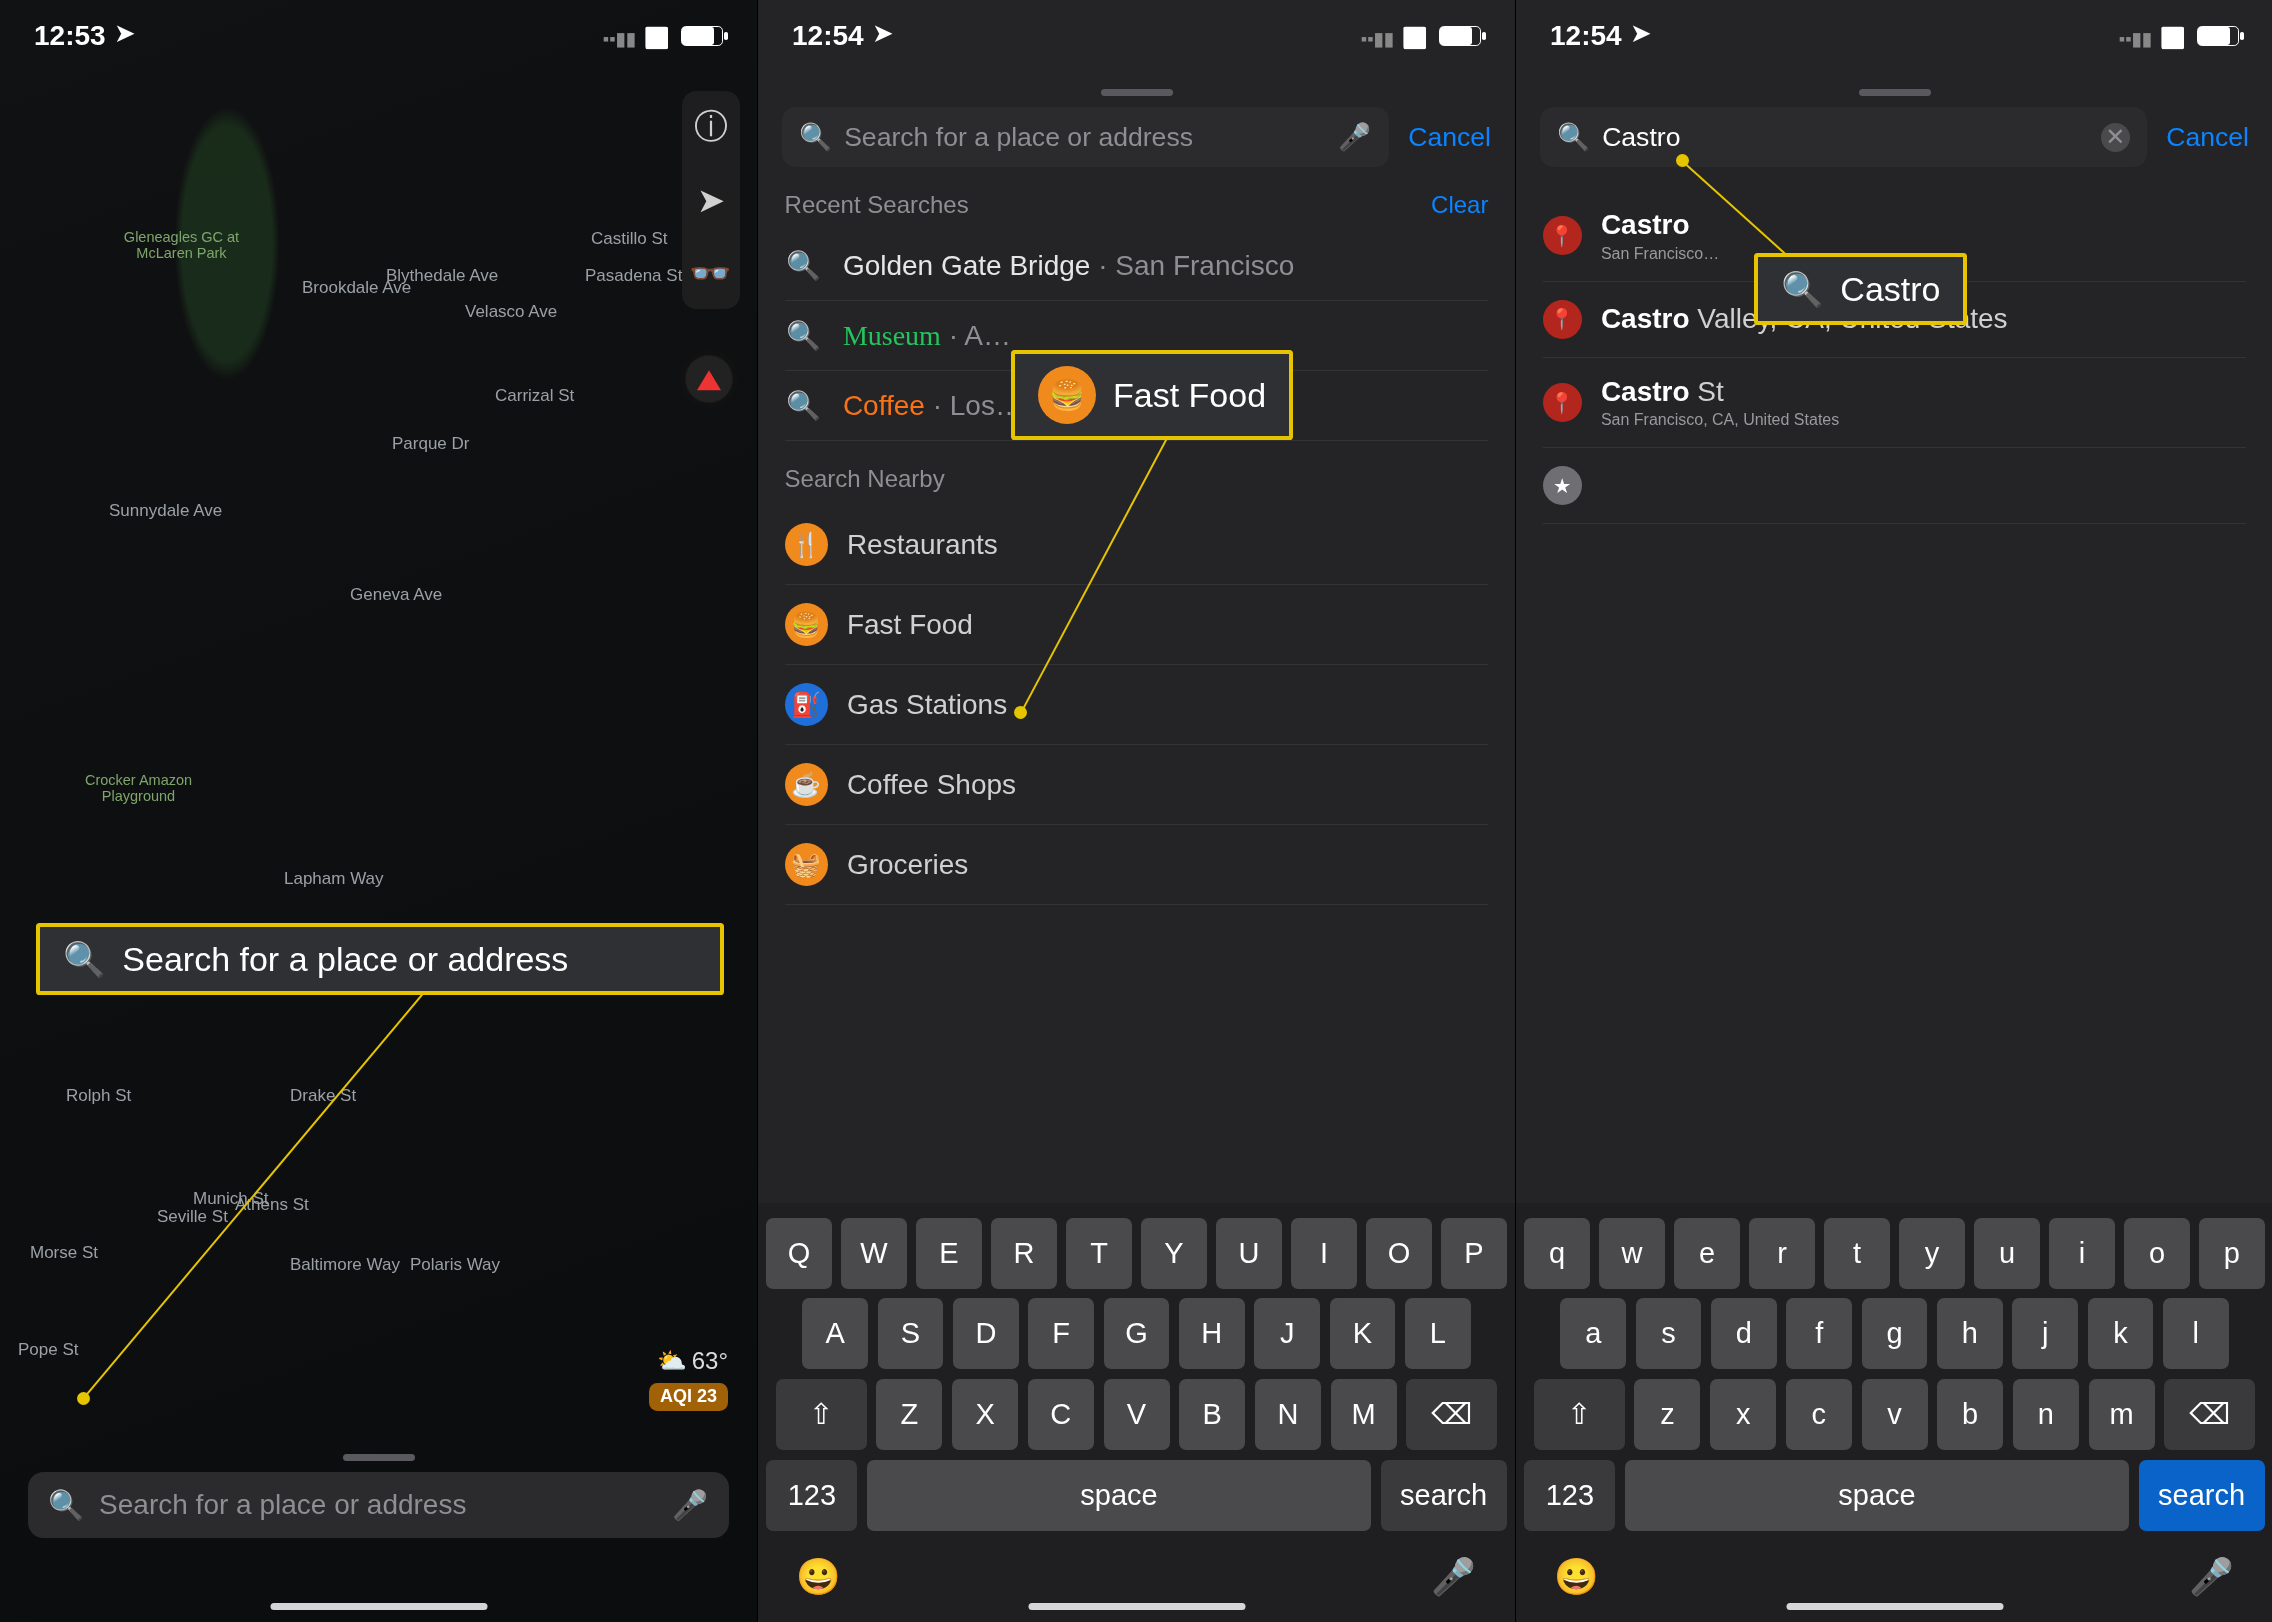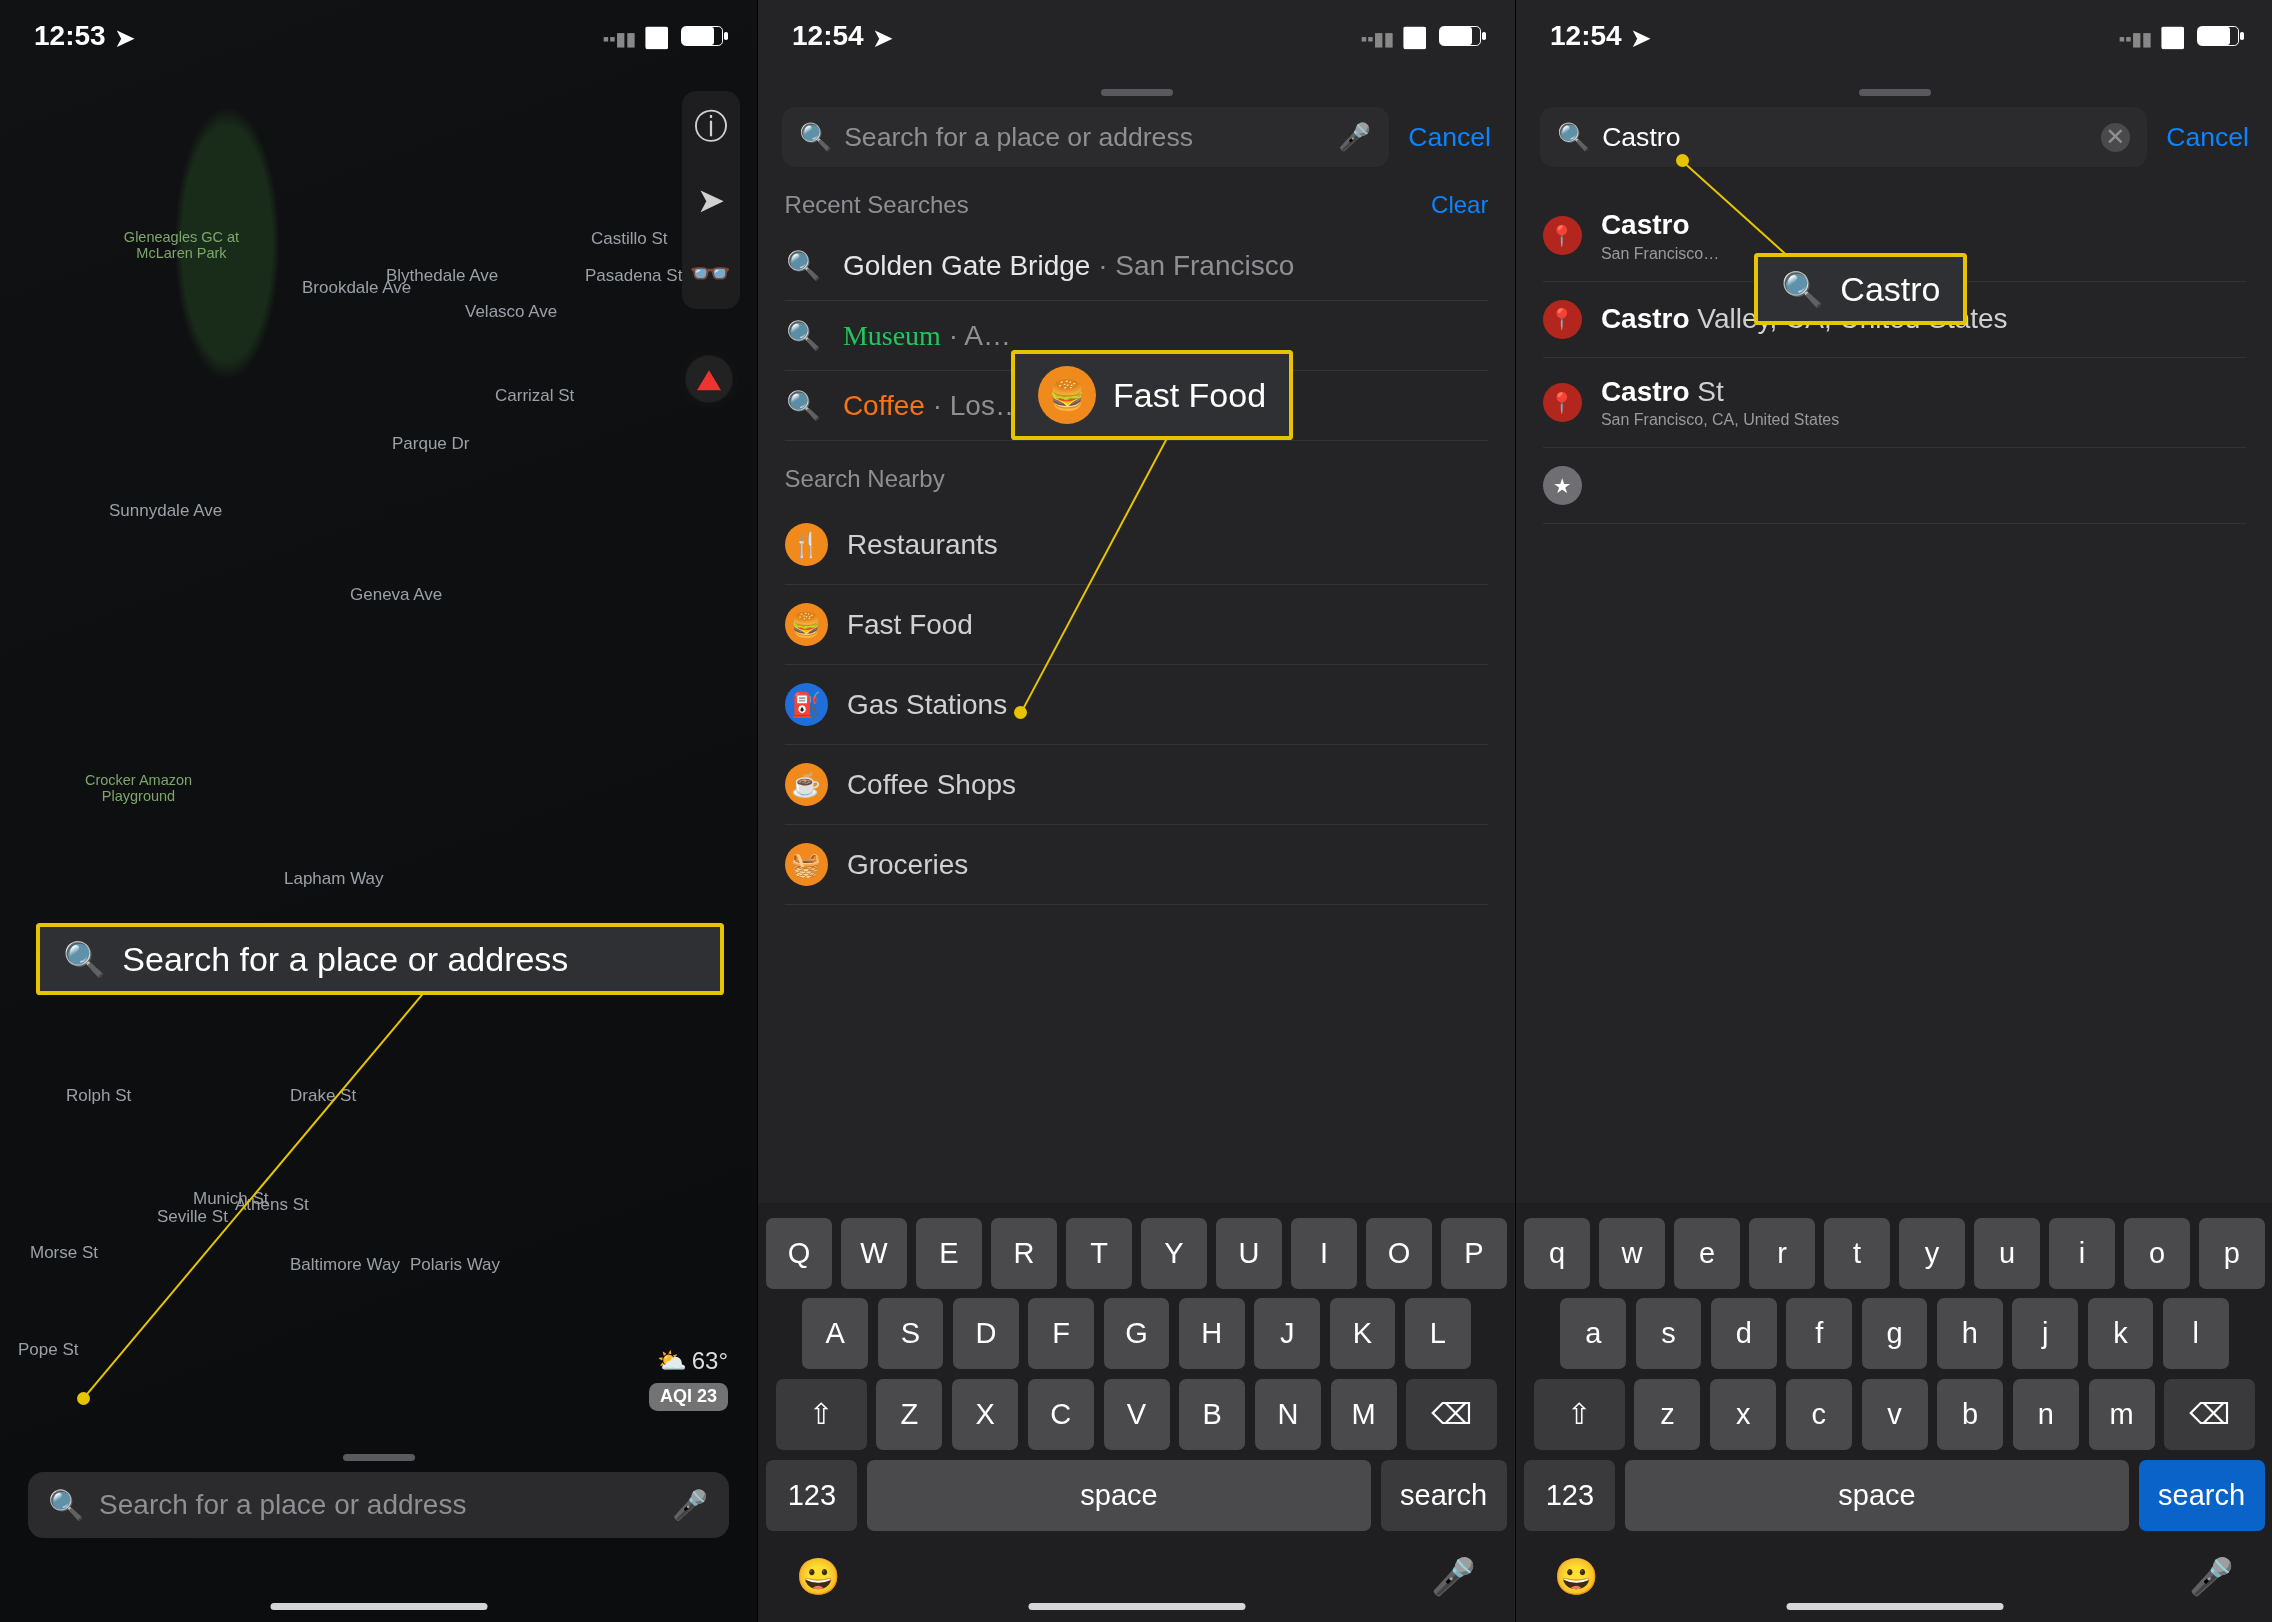--- a/index.html
+++ b/index.html
@@ -3,21 +3,21 @@
 <meta charset="utf-8">
 <style>
 * { margin:0; padding:0; box-sizing:border-box; font-family: -apple-system, "Helvetica Neue", Arial, sans-serif; }
 html,body { width:2273px; height:1622px; background:#555; overflow:hidden; }
 .row { display:flex; width:2273px; height:1622px; }
 .panel { position:relative; flex:1; background:#1c1c1e; overflow:hidden; border-right:1.8px solid #000; }
 .panel:last-child { border-right:none; }
 
 
 .status { position:absolute; top:0; left:0; right:0; height:72px; display:flex; align-items:center; justify-content:space-between; padding:0 34px; color:#fff; font-size:28px; font-weight:600; z-index:50; }
-.status .left { display:flex; align-items:flex-end; gap:9.7px; }
+.status .left { display:flex; align-items:flex-start; gap:9.7px; }
 .status .right { display:flex; align-items:center; gap:11px; }
 .status .icons span { display:inline-block; }
 .loc-arrow { font-size:23px; }
 .signal::before { content:"▪ ▪ ▮ ▮"; letter-spacing:-2.4px; font-size:18px; color:#888; }
 .wifi::before { content:"📶"; filter:grayscale(1) brightness(2); font-size:20.5px; }
 .batt { width:42px; height:20.5px; border:1.8px solid #fff; border-radius:4.8px; position:relative; }
 .batt::after { content:""; position:absolute; right:-6px; top:4.8px; width:3.6px; height:8.4px; background:#fff; border-radius:1.8px; }
 .batt i { display:block; width:80%; height:100%; background:#fff; border-radius:2.4px; }
 
 
@@ -27,21 +27,21 @@
  filter:brightness(.55);
 }
 .map-label { position:absolute; color:#9aa0a6; font-size:17px; white-space:nowrap; }
 
 
 .map-ctrls { position:absolute; top:91px; right:17px; width:58px; display:flex; flex-direction:column; gap:1.2px; background:rgba(40,40,42,.6); border-radius:14.5px; overflow:hidden; }
 .map-ctrls .btn { height:72px; display:flex; align-items:center; justify-content:center; color:#d0d0d0; font-size:34px; }
 .compass { position:absolute; top:350px; right:19.3px; width:58px; height:58px; border-radius:50%; background:radial-gradient(circle,#222 55%, #111 60%); display:flex; align-items:center; justify-content:center; }
 .compass::before { content:""; width:0; height:0; border:12px solid transparent; border-bottom:20.5px solid #e33; transform:translateY(-4.8px);}
 .weather { position:absolute; right:29px; bottom:247px; color:#ddd; font-size:24px; display:flex; align-items:center; gap:4.8px;}
-.aqi { position:absolute; right:29px; bottom:211px; background:#737373; color:#fff; padding:3.6px 11px; border-radius:8.4px; font-size:18px; font-weight:600;}
+.aqi { position:absolute; right:29px; bottom:211px; background:#a16207; color:#fff; padding:3.6px 11px; border-radius:8.4px; font-size:18px; font-weight:600;}
 
 
 .grabber { width:72px; height:7.2px; background:#5a5a5e; border-radius:3.6px; margin:17px auto 11px; }
 
 
 .bottom-card { position:absolute; left:0; right:0; bottom:0; padding:0 28px 84px; }
 .search-pill { display:flex; align-items:center; background:#2b2b2d; border-radius:15.7px; height:66px; padding:0 20.5px; gap:14.5px; }
 .search-pill .mag { color:#8e8e93; font-size:29px; }
 .search-pill .ph { color:#8e8e93; font-size:28px; flex:1; }
 .search-pill .mic { color:#8e8e93; font-size:29px; }

